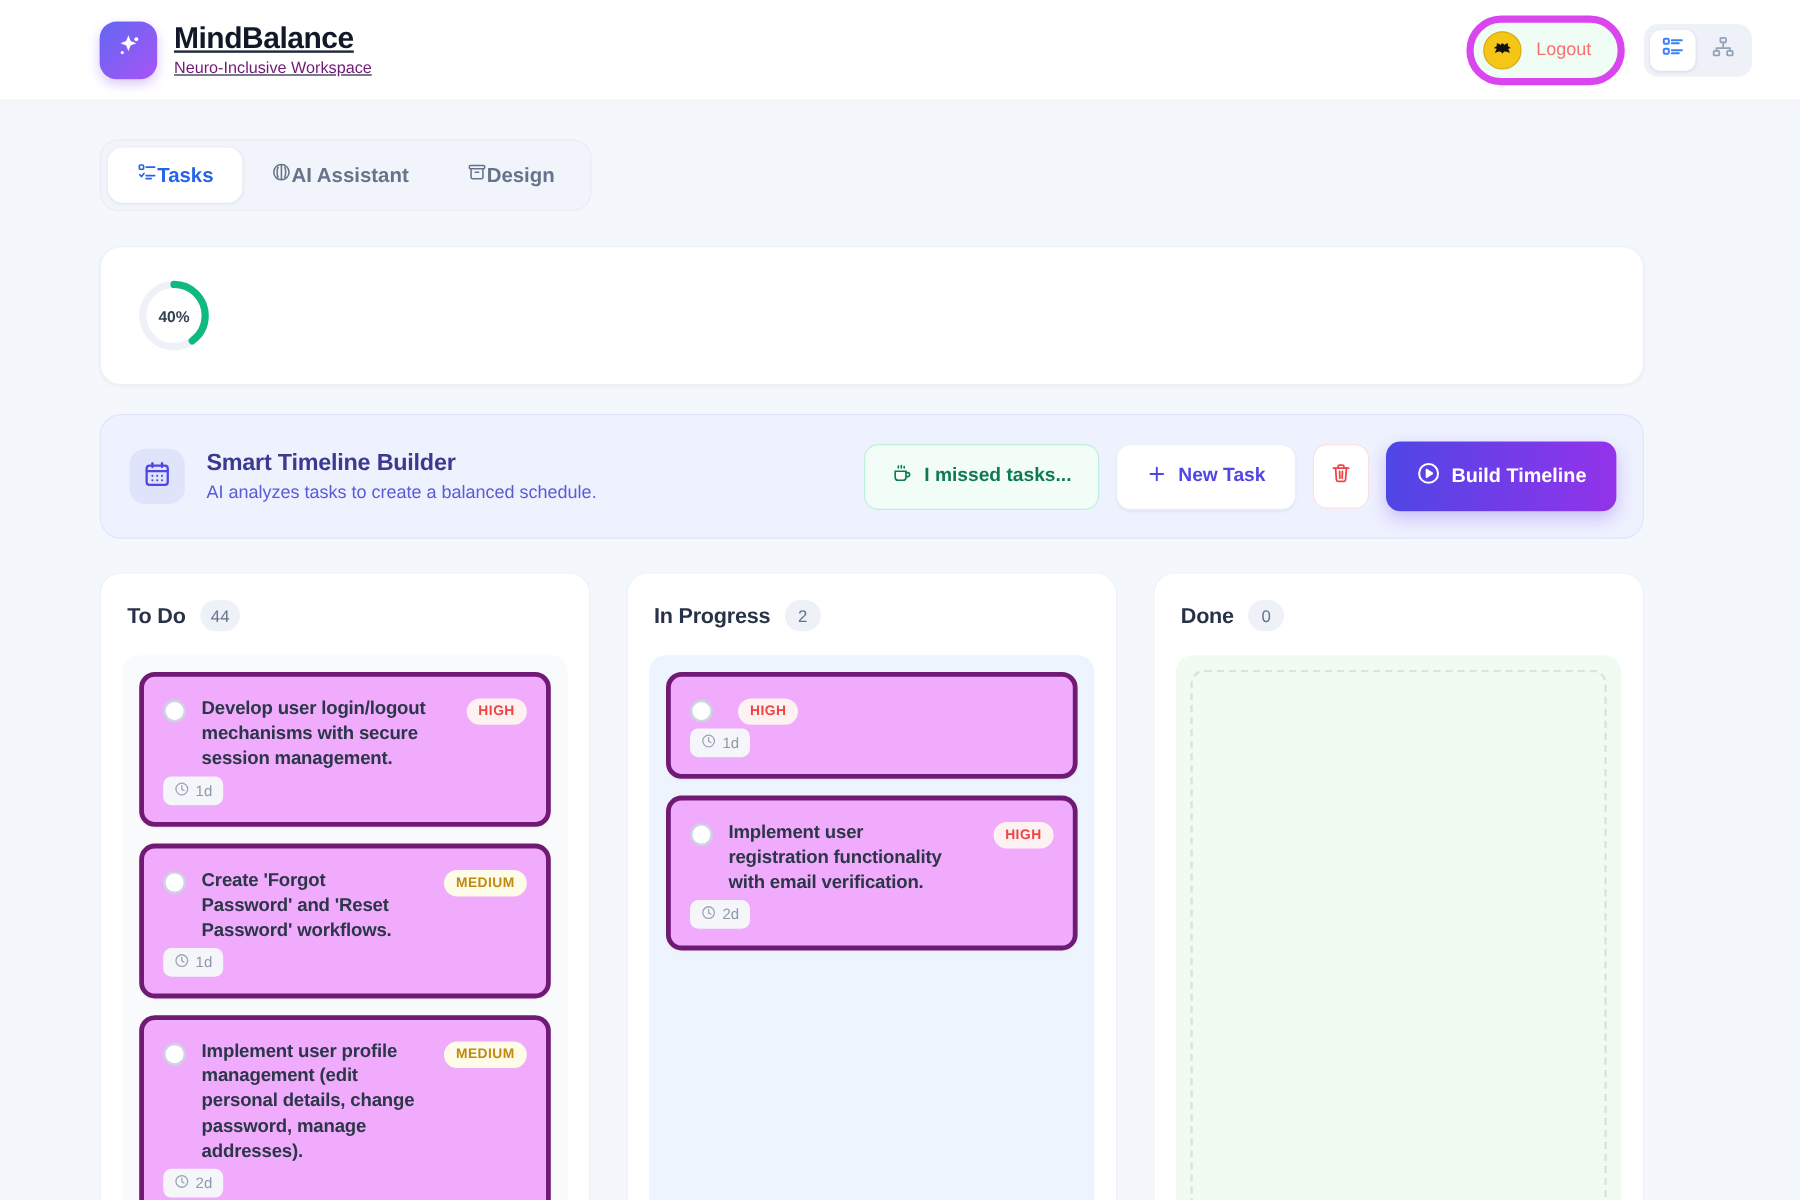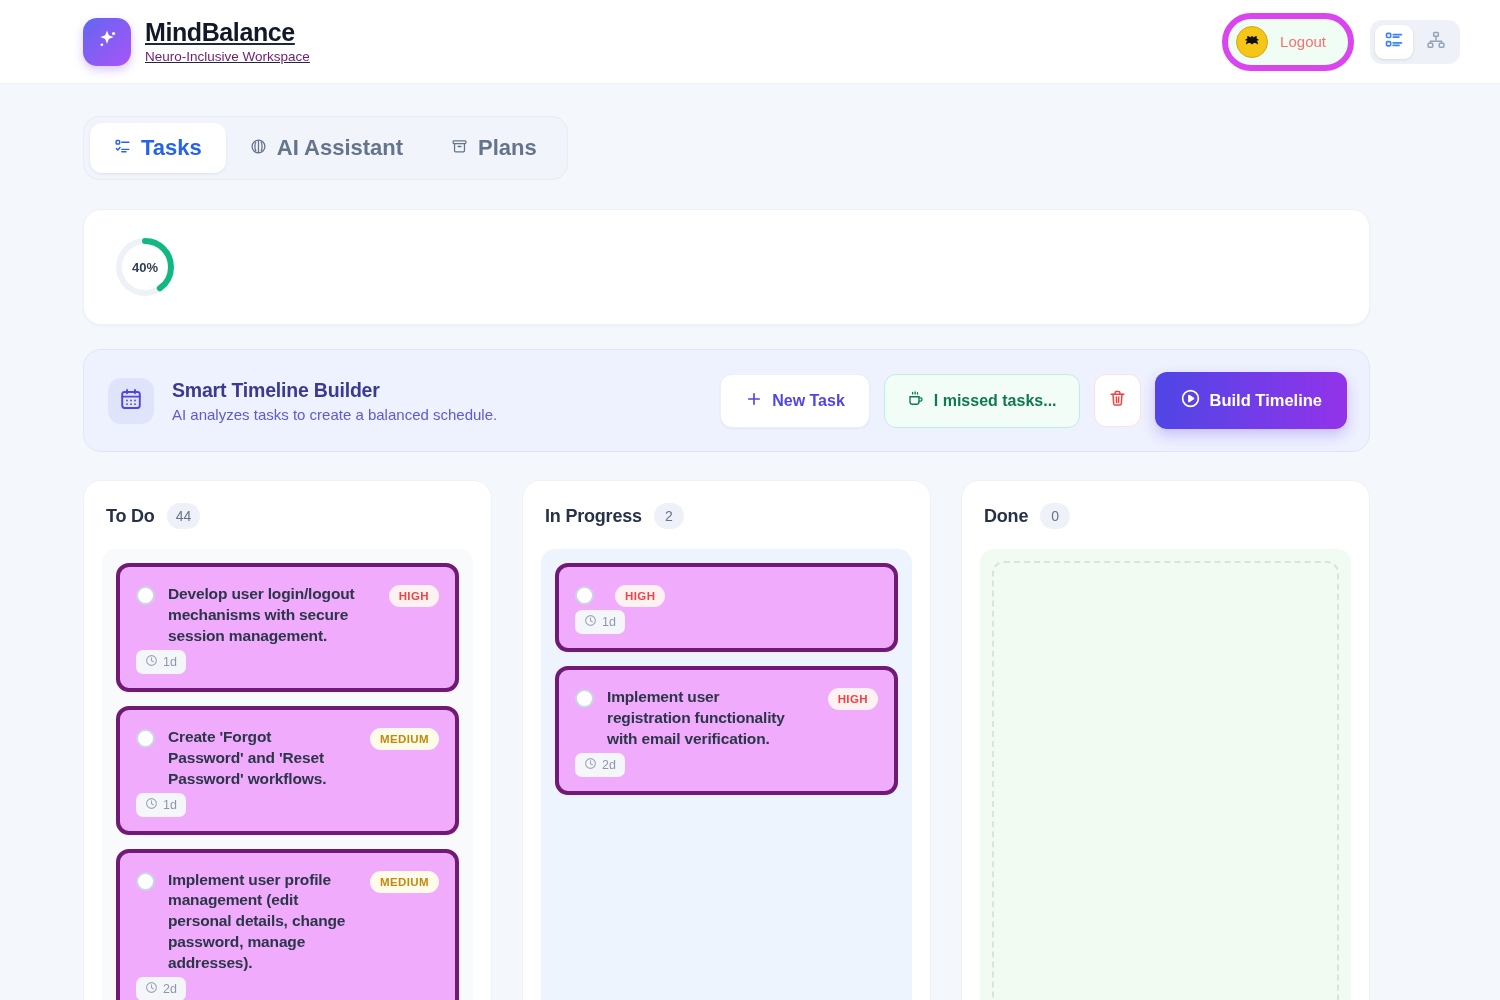--- a/index.html
+++ b/index.html
@@ -61,23 +61,23 @@
   
   .content { padding: 32px 130px 0 83px; }
 
   .tabs {
     display: inline-flex; align-items: center;
     background: #f1f4fa; border: 1px solid #e7ecf5;
     border-radius: 16px; padding: 6px;
     margin-bottom: 29px;
   }
   .tab {
-    display: flex; align-items: flex-end; gap: 10px;
+    display: flex; align-items: flex-end; 
     padding: 12px 24px; border-radius: 12px;
-    font-size: 22px; font-weight: bold; color: #64748b;
+    font-size: 17px; font-weight: bold; color: #64748b;
     cursor: pointer;
   }
   .tab.active { background: #ffffff; color: #2563eb; box-shadow: 0 1px 3px rgba(15,23,42,.08); }
 
   .card {
     background: #ffffff;
     border: 1px solid #eef1f6;
     border-radius: 18px;
     box-shadow: 0 1px 3px rgba(15,23,42,.04);
   }
@@ -289,21 +289,21 @@
       <span>AI Assistant</span>
     </div>
     <div class="tab">
       <span>
         <svg width="17" height="17" viewBox="0 0 24 24" fill="none" stroke="#64748b" stroke-width="1.8" stroke-linecap="round">
           <rect x="3" y="4" width="18" height="4" rx="1.2"></rect>
           <path d="M5 8v10a1.6 1.6 0 001.6 1.6h10.8A1.6 1.6 0 0019 18V8"></path>
           <line x1="10" y1="12" x2="14" y2="12"></line>
         </svg>
       </span>
-      <span>Plans</span>
+      <span>Design</span>
     </div>
   </div>
 
   
   <div class="card mental-load">
     <div class="ring">
       <svg width="62" height="62" viewBox="0 0 62 62">
         <circle cx="31" cy="31" r="26" fill="none" stroke="#eef2f8" stroke-width="6"></circle>
         <circle id="ring-arc" cx="31" cy="31" r="26" fill="none" stroke="#10b981" stroke-width="6" stroke-linecap="round" stroke-dasharray="163.36281798666926" stroke-dashoffset="98.01769079200155"></circle>
       </svg>
@@ -328,39 +328,39 @@
           <circle cx="16" cy="17.2" r=".9" fill="#4f46e5" stroke="none"></circle>
         </svg>
       </span>
     </div>
     <div>
       <div class="tb-title">Smart Timeline Builder</div>
       <div class="tb-sub">AI analyzes tasks to create a balanced schedule.</div>
     </div>
 
     <div class="tb-actions">
-      <div class="btn btn-new">
-        <span>
-          <svg width="18" height="18" viewBox="0 0 24 24" fill="none" stroke="#4f46e5" stroke-width="2.2" stroke-linecap="round">
-            <line x1="12" y1="5" x2="12" y2="19"></line>
-              <line x1="5" y1="12" x2="19" y2="12"></line>
-          </svg>
-        </span>
-        <span>New Task</span>
-      </div>
-
       <div class="btn btn-missed">
         <span>
           <svg width="18" height="18" viewBox="0 0 24 24" fill="none" stroke="#0f7a52" stroke-width="1.8" stroke-linecap="round">
             <path d="M4 9h12v6.5A3.5 3.5 0 0112.5 19h-5A3.5 3.5 0 014 15.5z"></path>
             <path d="M16 10.5h1.8a2.2 2.2 0 010 4.4H16"></path>
             <path d="M7.5 3.2v2M10.8 2.6v2.6M14 3.6v1.8"></path>
           </svg>
         </span>
         <span>I missed tasks...</span>
+      </div>
+
+      <div class="btn btn-new">
+        <span>
+          <svg width="18" height="18" viewBox="0 0 24 24" fill="none" stroke="#4f46e5" stroke-width="2.2" stroke-linecap="round">
+            <line x1="12" y1="5" x2="12" y2="19"></line>
+              <line x1="5" y1="12" x2="19" y2="12"></line>
+          </svg>
+        </span>
+        <span>New Task</span>
       </div>
 
       <div class="btn btn-delete">
         <span>
           <svg width="19" height="19" viewBox="0 0 24 24" fill="none" stroke="#ef4444" stroke-width="1.9" stroke-linecap="round">
             <line x1="4" y1="6.5" x2="20" y2="6.5"></line>
             <path d="M9 6.5V4.6A1.4 1.4 0 0110.4 3.2h3.2A1.4 1.4 0 0115 4.6v1.9"></path>
             <path d="M6.3 6.5l.9 12.2A1.7 1.7 0 008.9 20.3h6.2a1.7 1.7 0 001.7-1.6l.9-12.2"></path>
             <line x1="10.5" y1="10" x2="10.8" y2="17"></line>
             <line x1="13.5" y1="10" x2="13.2" y2="17"></line>

